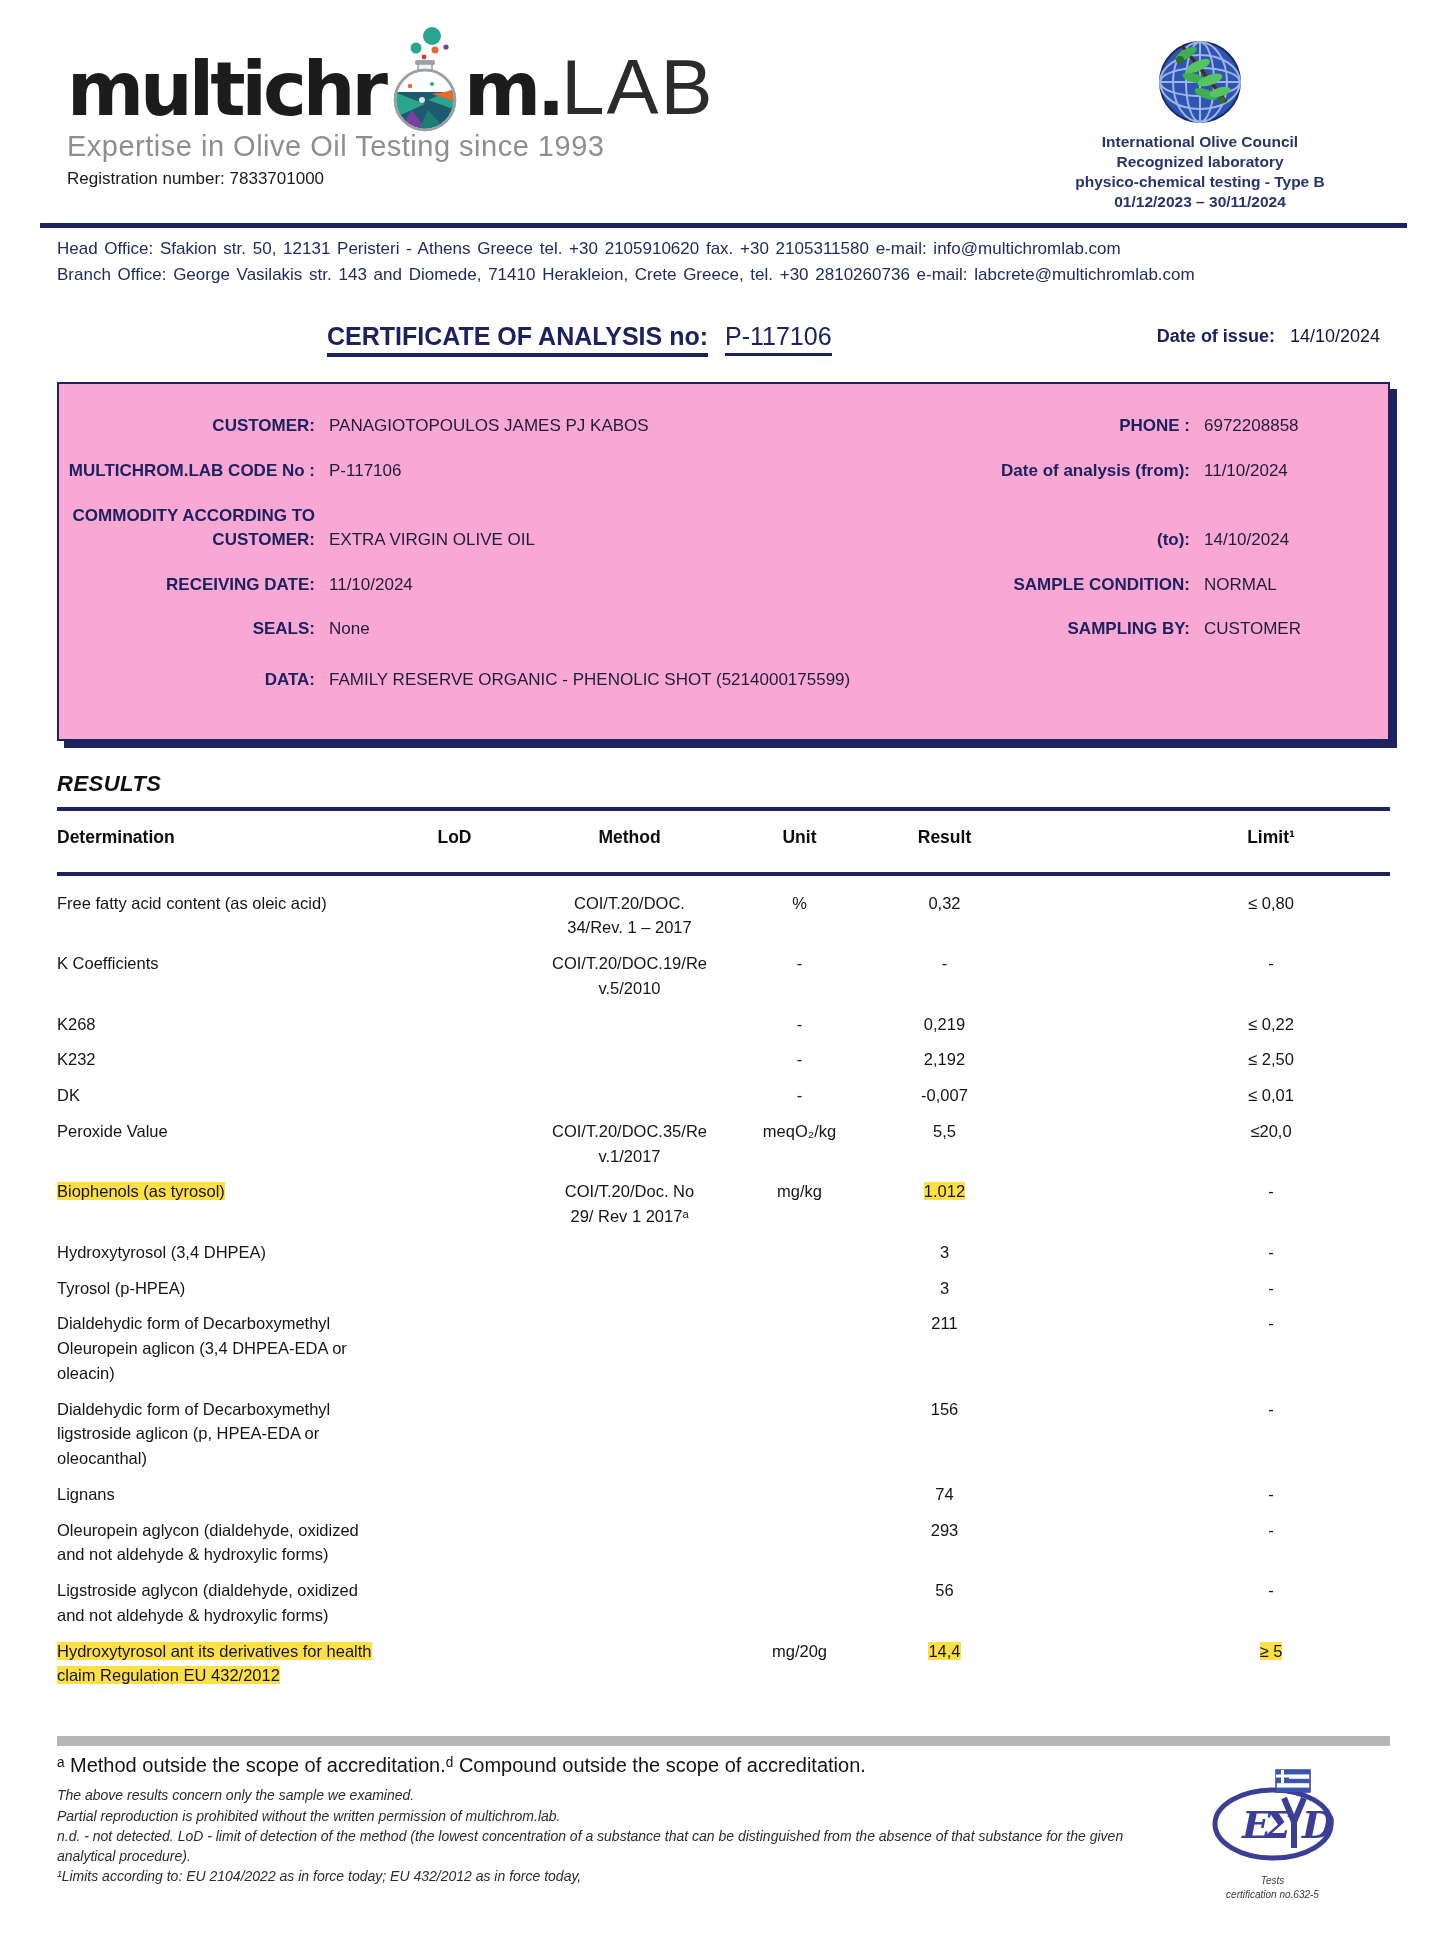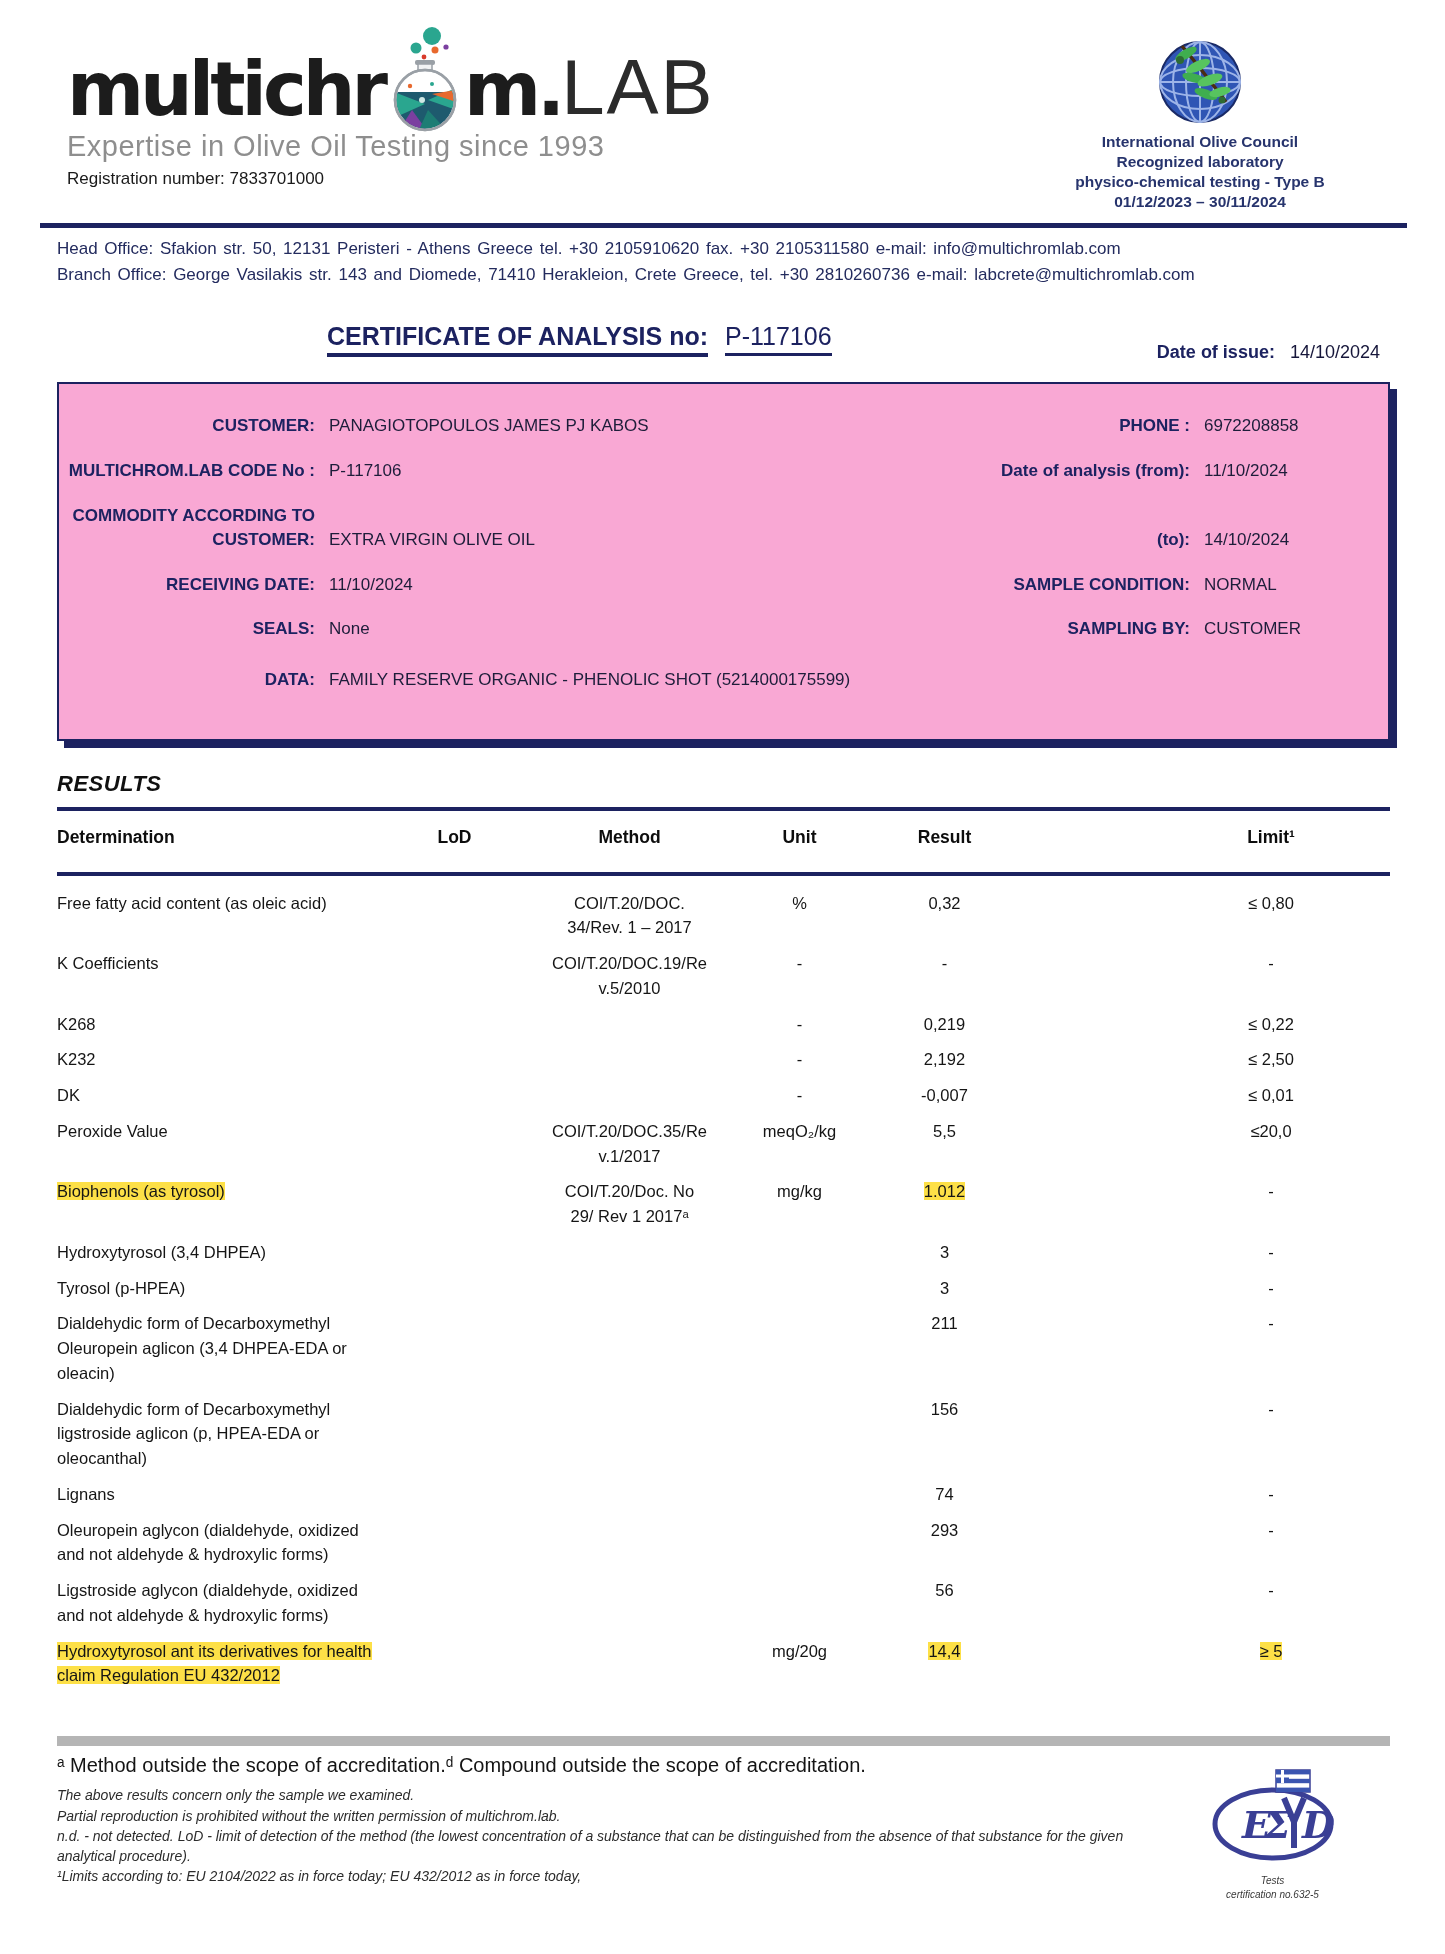--- a/index.html
+++ b/index.html
@@ -33,21 +33,21 @@
   .rule-navy { height:5px; background:#1c2260; margin:10px -17px 0 -17px; }
 
   
   .offices { margin-top:8px; color:#232b5e; font-size:17px; line-height:1.55; word-spacing:2px; }
 
   
   .title-row { position:relative; margin-top:34px; height:40px; }
   .title-center { position:absolute; left:270px; top:0; font-size:25px; color:#1c2260; white-space:nowrap; }
   .title-label { font-weight:bold; border-bottom:4px solid #1c2260; padding-bottom:3px; }
   .title-number { border-bottom:3px solid #1c2260; padding-bottom:3px; margin-left:10px; font-size:25px; }
-  .title-date { position:absolute; right:10px; top:20px; font-size:18px; color:#1c2260; }
+  .title-date { position:absolute; right:10px; top:4px; font-size:18px; color:#1c2260; }
   .title-date b { margin-right:10px; }
 
   
   .info-box {
     margin-top:20px; border:2px solid #1c2260; box-shadow:7px 7px 0 0 #1c2260;
     padding:20px 14px 36px 6px; background:#f9a8d4;
   }
   .info-row {
     display:grid; grid-template-columns:250px 1fr 270px 170px;
     column-gap:14px; align-items:end; padding:10px 0;

